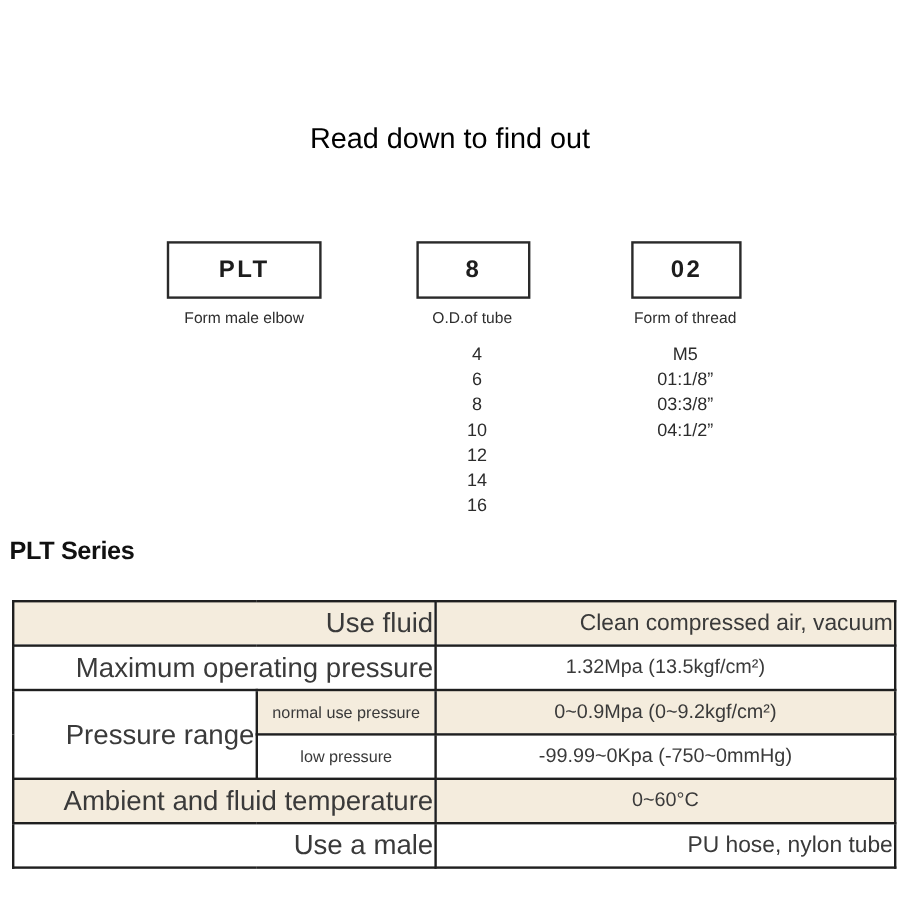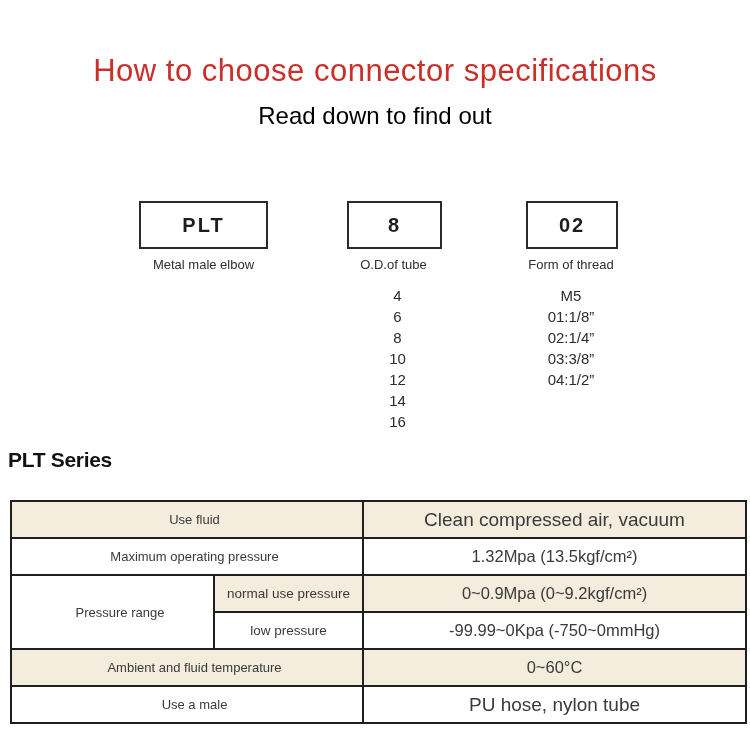--- a/index.html
+++ b/index.html
@@ -64,63 +64,61 @@
   }
   table.spec td{
     border:2px solid #1f1f1f;
     height:33px;
     color:#3a3a3a;
     overflow:hidden;
   }
   td.beige{background:#f4ecdd;}
   td.white{background:#ffffff;margin-left:32px;}
   td.lab{
-    text-align:center;padding-left:16px;
-    font-size:13px;
+    text-align:right;padding-left:16px;
+    font-size:23px;
   }
   td.sublab{
     text-align:center;font-size:13.5px;color:#474747;
   }
   td.val{text-align:center;}
-  td.val-lg{font-size:19px;}
+  td.val-lg{font-size:19px;text-align:right;}
   td.val-sm{font-size:16.5px;}
   col.c1{width:203px;}
   col.c2{width:149px;}
   col.c3{width:383px;}
 </style>
 </head>
 <body>
 
 <div id="page">
 
-  <div class="title">How to choose connector specifications</div>
   <div class="subtitle">Read down to find out</div>
 
   <div class="code-box" id="box-plt">PLT</div>
   <div class="code-box" id="box-tube">8</div>
   <div class="code-box" id="box-thread">02</div>
 
-  <div class="code-label" id="label-plt">Metal male elbow</div>
+  <div class="code-label" id="label-plt">Form male elbow</div>
   <div class="code-label" id="label-tube">O.D.of tube</div>
   <div class="code-label" id="label-thread">Form of thread</div>
 
   <div class="option-list" id="tube-options">
     <div>4</div>
     <div>6</div>
     <div>8</div>
     <div>10</div>
     <div>12</div>
     <div>14</div>
     <div>16</div>
   </div>
 
   <div class="option-list" id="thread-options">
     <div>M5</div>
     <div>01:1/8”</div>
-    <div>02:1/4”</div>
     <div>03:3/8”</div>
     <div>04:1/2”</div>
   </div>
 
   <div class="series-title">PLT Series</div>
 
   <table class="spec">
     <colgroup>
         <col class="c1">
         <col class="c2">

